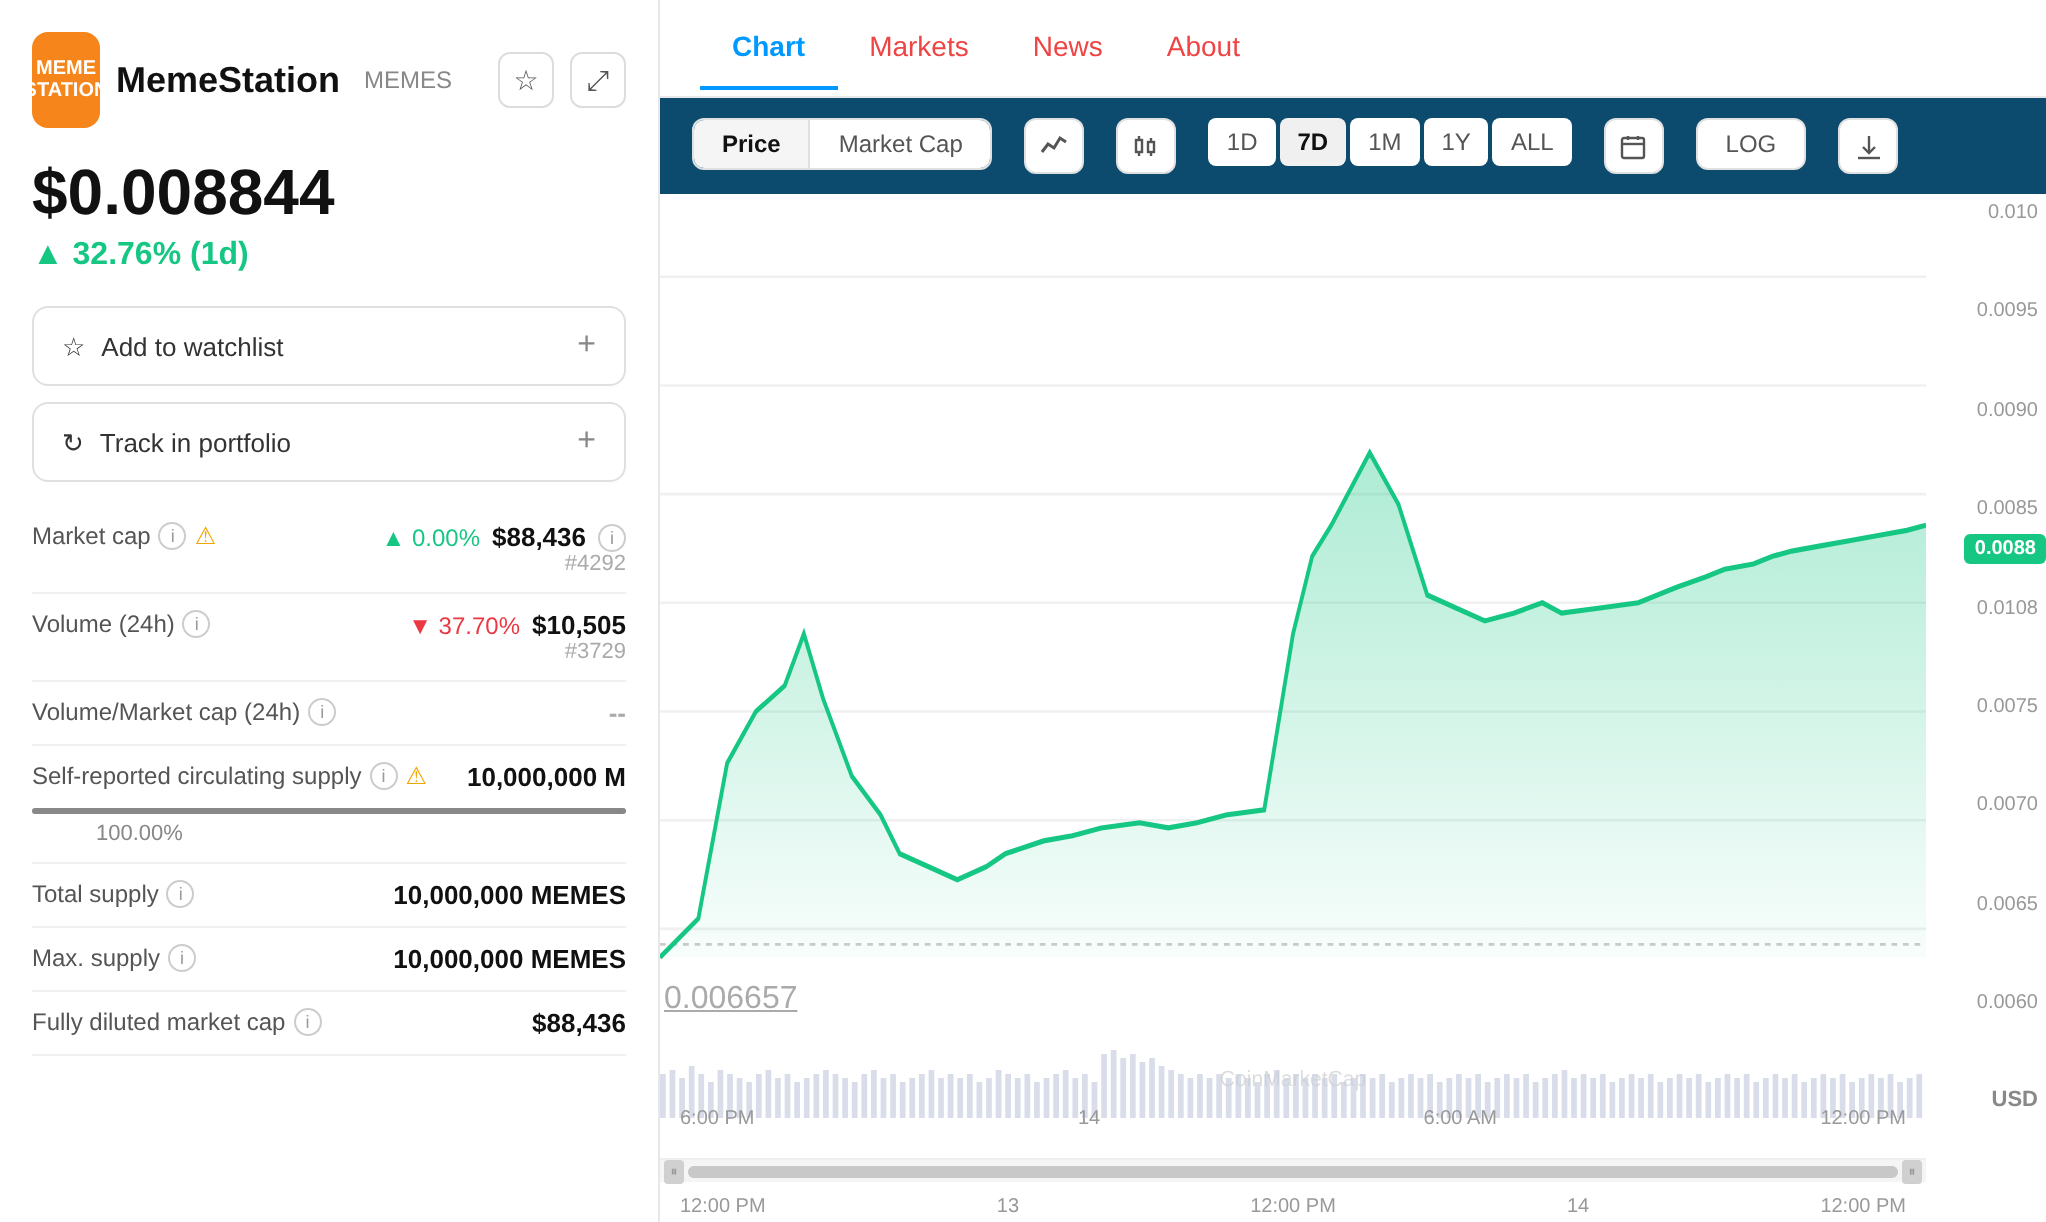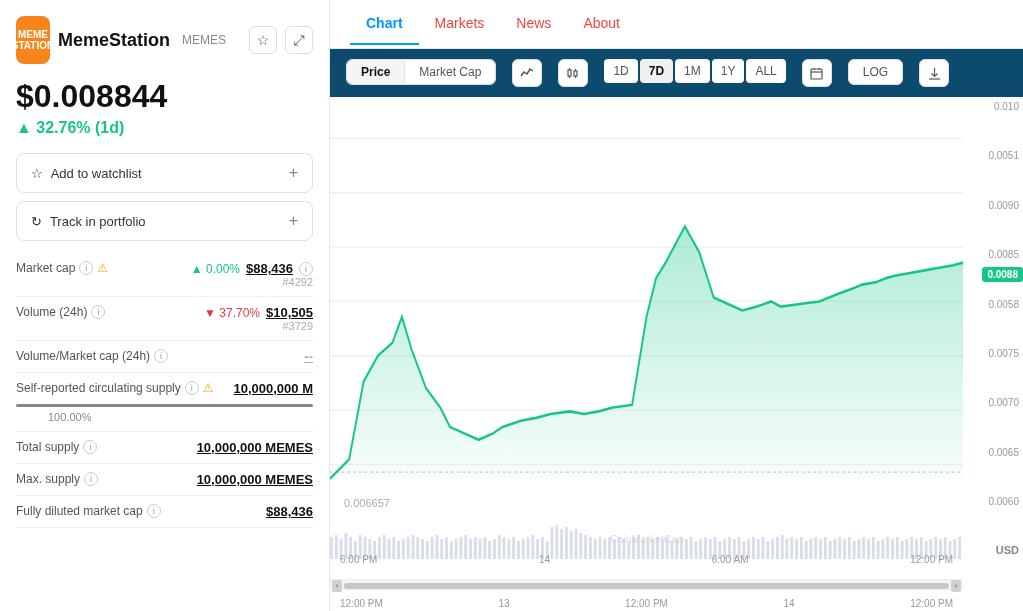--- a/index.html
+++ b/index.html
@@ -19,21 +19,21 @@
     .price-change::before { content: '▲ '; }
 
     .action-btn { width: 100%; display: flex; align-items: center; justify-content: space-between; padding: 10px 14px; border: 1px solid #e0e0e0; border-radius: 8px; background: #fff; cursor: pointer; font-size: 13px; color: #333; margin-bottom: 8px; }
     .action-btn .btn-left { display: flex; align-items: center; gap: 8px; }
     .action-btn .plus { color: #888; font-size: 16px; }
 
     .stats-section { margin-top: 12px; }
     .stat-row { display: flex; align-items: flex-start; padding: 8px 0; border-bottom: 1px solid #f0f0f0; gap: 4px; }
     .stat-label { color: #555; font-size: 12px; display: flex; align-items: center; gap: 4px; flex: 0 0 160px; }
     .stat-value-col { margin-left: auto; text-align: right; }
-    .stat-value { font-size: 13px; font-weight: 600; color: #111; text-decoration: underline; }
+    .stat-value { font-size: 13px; font-weight: 600; color: #111; }
     .stat-sub { font-size: 11px; color: #aaa; }
     .stat-change { font-size: 12px; }
     .stat-change.up { color: #16c784; }
     .stat-change.down { color: #ea3943; }
     .info-icon { width: 14px; height: 14px; border: 1px solid #ccc; border-radius: 50%; font-size: 9px; display: inline-flex; align-items: center; justify-content: center; color: #999; cursor: pointer; }
     .warn-icon { font-size: 12px; color: #f0a500; }
     .stat-bar { height: 3px; background: #e0e0e0; border-radius: 2px; position: relative; margin: 4px 0; }
     .stat-bar-fill { height: 100%; background: #888; border-radius: 2px; }
     .stat-percent { font-size: 11px; color: #888; margin-left: 32px; }
     .dash-val { color: #aaa; }
@@ -261,33 +261,33 @@
 
       <line x1="0" y1="290" x2="660" y2="290" stroke="#ccc" stroke-width="1" stroke-dasharray="3,3"></line>
 
       <path d="M0,295 L20,280 L35,220 L50,200 L65,190 L75,170 L85,195 L100,225 L115,240 L125,255 L140,260 L155,265 L170,260 L180,255 L200,250 L215,248 L230,245 L250,243 L265,245 L280,243 L295,240 L315,238 L330,170 L340,140 L350,128 L370,100 L385,120 L400,155 L415,160 L430,165 L445,162 L460,158 L470,162 L490,160 L510,158 L530,152 L545,148 L555,145 L570,143 L580,140 L590,138 L605,136 L620,134 L635,132 L650,130 L660,128 L660,295 Z" fill="url(#chartGrad)"></path>
 
       <path d="M0,295 L20,280 L35,220 L50,200 L65,190 L75,170 L85,195 L100,225 L115,240 L125,255 L140,260 L155,265 L170,260 L180,255 L200,250 L215,248 L230,245 L250,243 L265,245 L280,243 L295,240 L315,238 L330,170 L340,140 L350,128 L370,100 L385,120 L400,155 L415,160 L430,165 L445,162 L460,158 L470,162 L490,160 L510,158 L530,152 L545,148 L555,145 L570,143 L580,140 L590,138 L605,136 L620,134 L635,132 L650,130 L660,128" fill="none" stroke="#16c784" stroke-width="2"></path>
     </svg>
 
     <div style="position:absolute;top:0;right:0;width:58px;bottom:100px;display:flex;flex-direction:column;justify-content:space-between;padding:4px 4px;">
       <span style="font-size:10px;color:#999;text-align:right;">0.010</span>
-      <span style="font-size:10px;color:#999;text-align:right;">0.0051</span>
+      <span style="font-size:10px;color:#999;text-align:right;">0.0095</span>
       <span style="font-size:10px;color:#999;text-align:right;position:relative;">0.0090</span>
       <span style="font-size:10px;color:#999;text-align:right;">0.0085</span>
-      <span style="font-size:10px;color:#999;text-align:right;">0.0058</span>
+      <span style="font-size:10px;color:#999;text-align:right;">0.0108</span>
       <span style="font-size:10px;color:#999;text-align:right;">0.0075</span>
       <span style="font-size:10px;color:#999;text-align:right;">0.0070</span>
       <span style="font-size:10px;color:#999;text-align:right;">0.0065</span>
       <span style="font-size:10px;color:#999;text-align:right;">0.0060</span>
     </div>
 
     <div style="position:absolute;right:0;top:calc(35% - 10px);background:#16c784;color:#fff;font-size:10px;font-weight:700;padding:2px 5px;border-radius:3px;">0.0088</div>
 
-    <div style="position:absolute;left:14px;bottom:102px;font-size:11px;color:#aaa;">0.006657</div>
+    <div style="position:absolute;left:2px;bottom:102px;font-size:16px;color:#aaa;text-decoration:underline;">0.006657</div>
 
     <svg style="position:absolute;left:0;bottom:52px;width:calc(100% - 60px);height:42px;" viewBox="0 0 660 42" preserveAspectRatio="none">
 
       <text x="330" y="26" text-anchor="middle" font-size="11" fill="#ddd" font-family="sans-serif">CoinMarketCap</text>
 
       <g fill="#c8d0e0" opacity="0.7">
         <rect x="0" y="20" width="3" height="22"></rect>
         <rect x="5" y="18" width="3" height="24"></rect>
         <rect x="10" y="22" width="3" height="20"></rect>
         <rect x="15" y="16" width="3" height="26"></rect>

